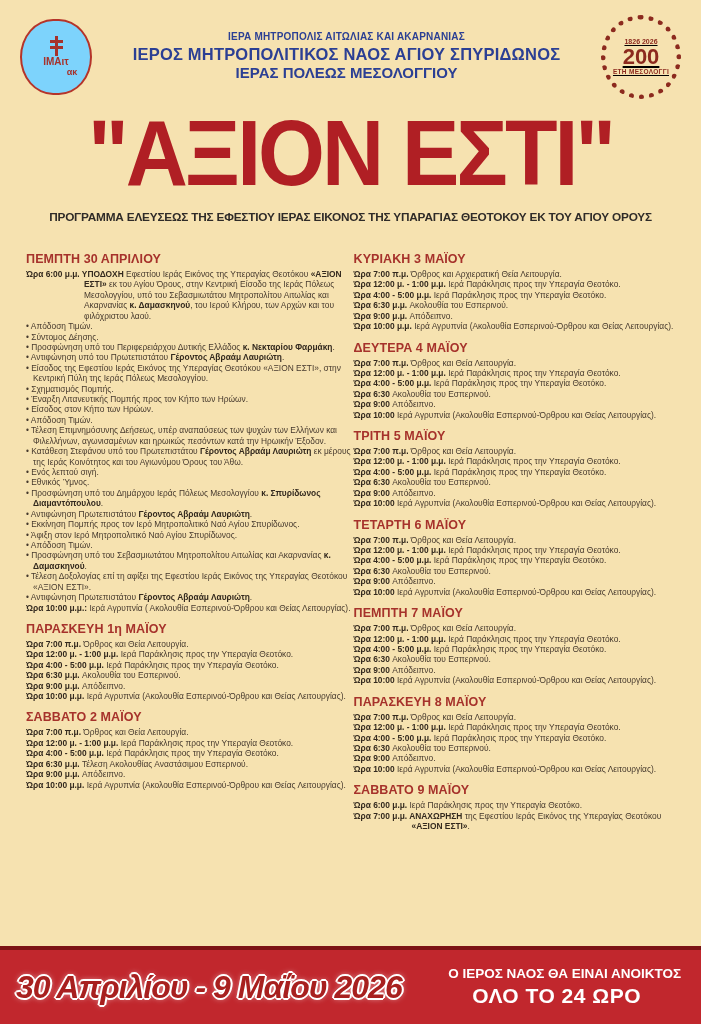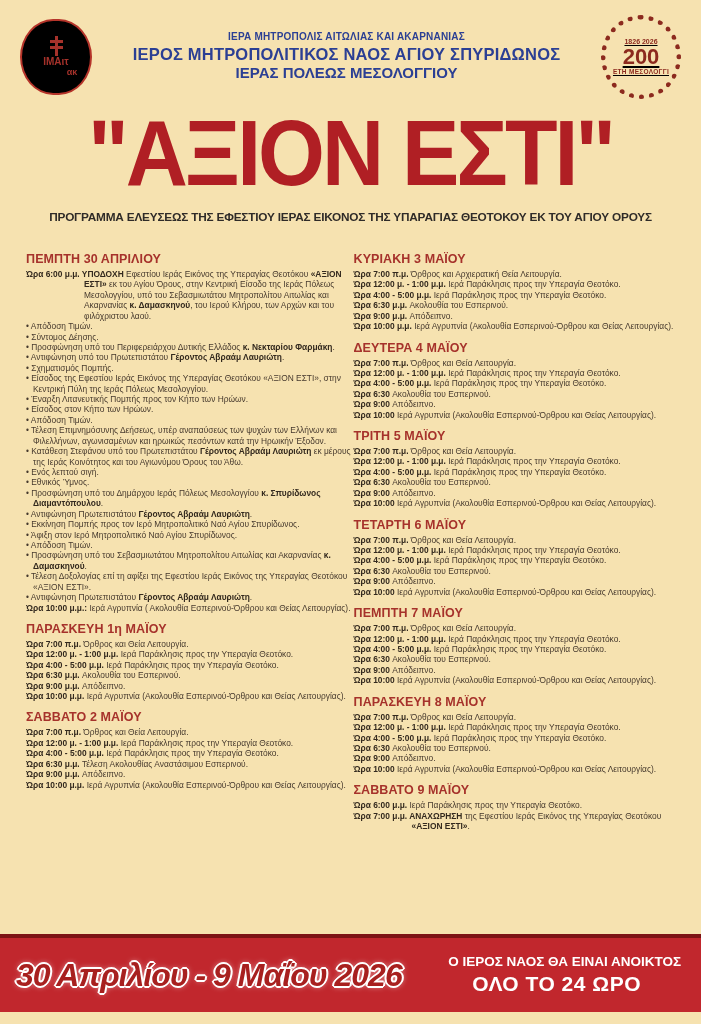--- a/index.html
+++ b/index.html
@@ -12,21 +12,21 @@
   body{font-family:"Liberation Sans",sans-serif;}
   .poster{position:relative;width:701px;height:1024px;margin:0 auto;
     background:var(--bg);overflow:hidden;}
   
   .header{display:flex;align-items:center;padding:10px 14px 0 14px;height:104px;}
   .h-center{flex:1;text-align:center;color:var(--blue);line-height:1.25;}
   .h-line1{font-size:10px;font-weight:bold;letter-spacing:.2px;}
   .h-line2{font-size:16.5px;font-weight:bold;letter-spacing:.2px;}
   .h-line3{font-size:15px;font-weight:bold;}
   .emblem-l{width:84px;height:88px;display:flex;align-items:center;justify-content:center;}
-  .emblem-l .disc{width:72px;height:76px;background:#000000;border:2px solid #b5342a;
+  .emblem-l .disc{width:72px;height:76px;background:#7dd3fc;border:2px solid #b5342a;
     border-radius:46% 46% 46% 46%/50%;display:flex;flex-direction:column;align-items:center;
     justify-content:center;color:#a6322b;}
   .cross{position:relative;width:16px;height:20px;margin-bottom:1px;}
   .cross:before{content:"";position:absolute;left:7px;top:0;width:3px;height:20px;background:#a6322b;}
   .cross:after{content:"";position:absolute;left:2px;top:4px;width:13px;height:3px;background:#a6322b;
     box-shadow:0 6px 0 #a6322b;}
   .em-t{font-size:10px;font-weight:bold;line-height:1;}
   .em-b{font-size:9px;font-weight:bold;line-height:1.2;margin-left:32px;}
   .emblem-r{width:92px;height:92px;display:flex;align-items:center;justify-content:center;text-decoration:underline;}
   .wreath{width:80px;height:84px;border:5px dotted var(--maroon);border-radius:50%;
@@ -46,21 +46,21 @@
     display:flex;overflow:hidden;}
   .col{width:50%;}
   .col h3{color:var(--head-red);font-size:12.5px;font-weight:bold;margin:9px 0 3px 0;
     letter-spacing:.1px;}
   .col section:first-child h3{margin-top:0;}
   .col p{font-size:8.4px;line-height:1.24;color:var(--body);margin:0;}
   .col p.time{padding-left:58px;text-indent:-58px;}
   .col p.bullet{padding-left:7px;text-indent:-7px;}
   .col .b{font-weight:bold;color:var(--bold);}
   
-  .footer{position:absolute;left:0;right:0;bottom:12px;height:78px;background:var(--footer-red);
+  .footer{position:absolute;left:0;right:0;bottom:0;height:78px;background:var(--footer-red);
     border-top:4px solid var(--footer-dark);display:flex;align-items:center;
     justify-content:space-between;padding:0 16px;}
   .f-date{font-size:32px;font-weight:bold;font-style:italic;color:#a8201f;letter-spacing:-1px;
     text-shadow:-2px 0 #fff,2px 0 #fff,0 -2px #fff,0 2px #fff,-1px -1px #fff,1px 1px #fff,
       -1px 1px #fff,1px -1px #fff,0 0 6px #ffffffcc;white-space:nowrap;}
   .f-note{text-align:center;color:#fff;line-height:1.3;padding-right:4px;}
   .f-note-1{font-size:13.5px;font-weight:bold;margin-left:16px;}
   .f-note-2{font-size:21px;font-weight:bold;letter-spacing:.5px;}
 </style>
 </head>
@@ -95,22 +95,22 @@
 
   <div class="columns">
     <div class="col" id="col-left">
         <section>
           <h3>ΠΕΜΠΤΗ 30 ΑΠΡΙΛΙΟΥ</h3>
           <p class="time"><span class="b">Ώρα 6:00 μ.μ. </span><span class="b">ΥΠΟΔΟΧΗ</span><span> Εφεστίου Ιεράς Εικόνος της Υπεραγίας Θεοτόκου </span><span class="b">«ΑΞΙΟΝ ΕΣΤΙ»</span><span> εκ του Αγίου Όρους, στην Κεντρική Είσοδο της Ιεράς Πόλεως Μεσολογγίου, υπό του Σεβασμιωτάτου Μητροπολίτου Αιτωλίας και Ακαρνανίας </span><span class="b">κ. Δαμασκηνού</span><span>, του Ιερού Κλήρου, των Αρχών και του φιλόχριστου λαού.</span></p>
           <p class="bullet"><span>• </span><span>Απόδοση Τιμών.</span></p>
           <p class="bullet"><span>• </span><span>Σύντομος Δέησης.</span></p>
           <p class="bullet"><span>• </span><span>Προσφώνηση υπό του Περιφερειάρχου Δυτικής Ελλάδος </span><span class="b">κ. Νεκταρίου Φαρμάκη</span><span>.</span></p>
           <p class="bullet"><span>• </span><span>Αντιφώνηση υπό του Πρωτεπιστάτου </span><span class="b">Γέροντος Αβραάμ Λαυριώτη</span><span>.</span></p>
+          <p class="bullet"><span>• </span><span>Είσοδος της Εφεστίου Ιεράς Εικόνος της Υπεραγίας Θεοτόκου «ΑΞΙΟΝ ΕΣΤΙ», στην Κεντρική Πύλη της Ιεράς Πόλεως Μεσολογγίου.</span></p>
           <p class="bullet"><span>• </span><span>Σχηματισμός Πομπής.</span></p>
-          <p class="bullet"><span>• </span><span>Είσοδος της Εφεστίου Ιεράς Εικόνος της Υπεραγίας Θεοτόκου «ΑΞΙΟΝ ΕΣΤΙ», στην Κεντρική Πύλη της Ιεράς Πόλεως Μεσολογγίου.</span></p>
           <p class="bullet"><span>• </span><span>Έναρξη Λιτανευτικής Πομπής προς τον Κήπο των Ηρώων.</span></p>
           <p class="bullet"><span>• </span><span>Είσοδος στον Κήπο των Ηρώων.</span></p>
           <p class="bullet"><span>• </span><span>Απόδοση Τιμών.</span></p>
           <p class="bullet"><span>• </span><span>Τέλεση Επιμνημόσυνης Δεήσεως, υπέρ αναπαύσεως των ψυχών των Ελλήνων και Φιλελλήνων, αγωνισαμένων και ηρωικώς πεσόντων κατά την Ηρωικήν Έξοδον.</span></p>
           <p class="bullet"><span>• </span><span>Κατάθεση Στεφάνου υπό του Πρωτεπιστάτου </span><span class="b">Γέροντος Αβραάμ Λαυριώτη</span><span> εκ μέρους της Ιεράς Κοινότητος και του Αγιωνύμου Όρους του Άθω.</span></p>
           <p class="bullet"><span>• </span><span>Ενός λεπτού σιγή.</span></p>
           <p class="bullet"><span>• </span><span>Εθνικός Ύμνος.</span></p>
           <p class="bullet"><span>• </span><span>Προσφώνηση υπό του Δημάρχου Ιεράς Πόλεως Μεσολογγίου </span><span class="b">κ. Σπυρίδωνος Διαμαντόπουλου</span><span>.</span></p>
           <p class="bullet"><span>• </span><span>Αντιφώνηση Πρωτεπιστάτου </span><span class="b">Γέροντος Αβραάμ Λαυριώτη</span><span>.</span></p>
           <p class="bullet"><span>• </span><span>Εκκίνηση Πομπής προς τον Ιερό Μητροπολιτικό Ναό Αγίου Σπυρίδωνος.</span></p>

